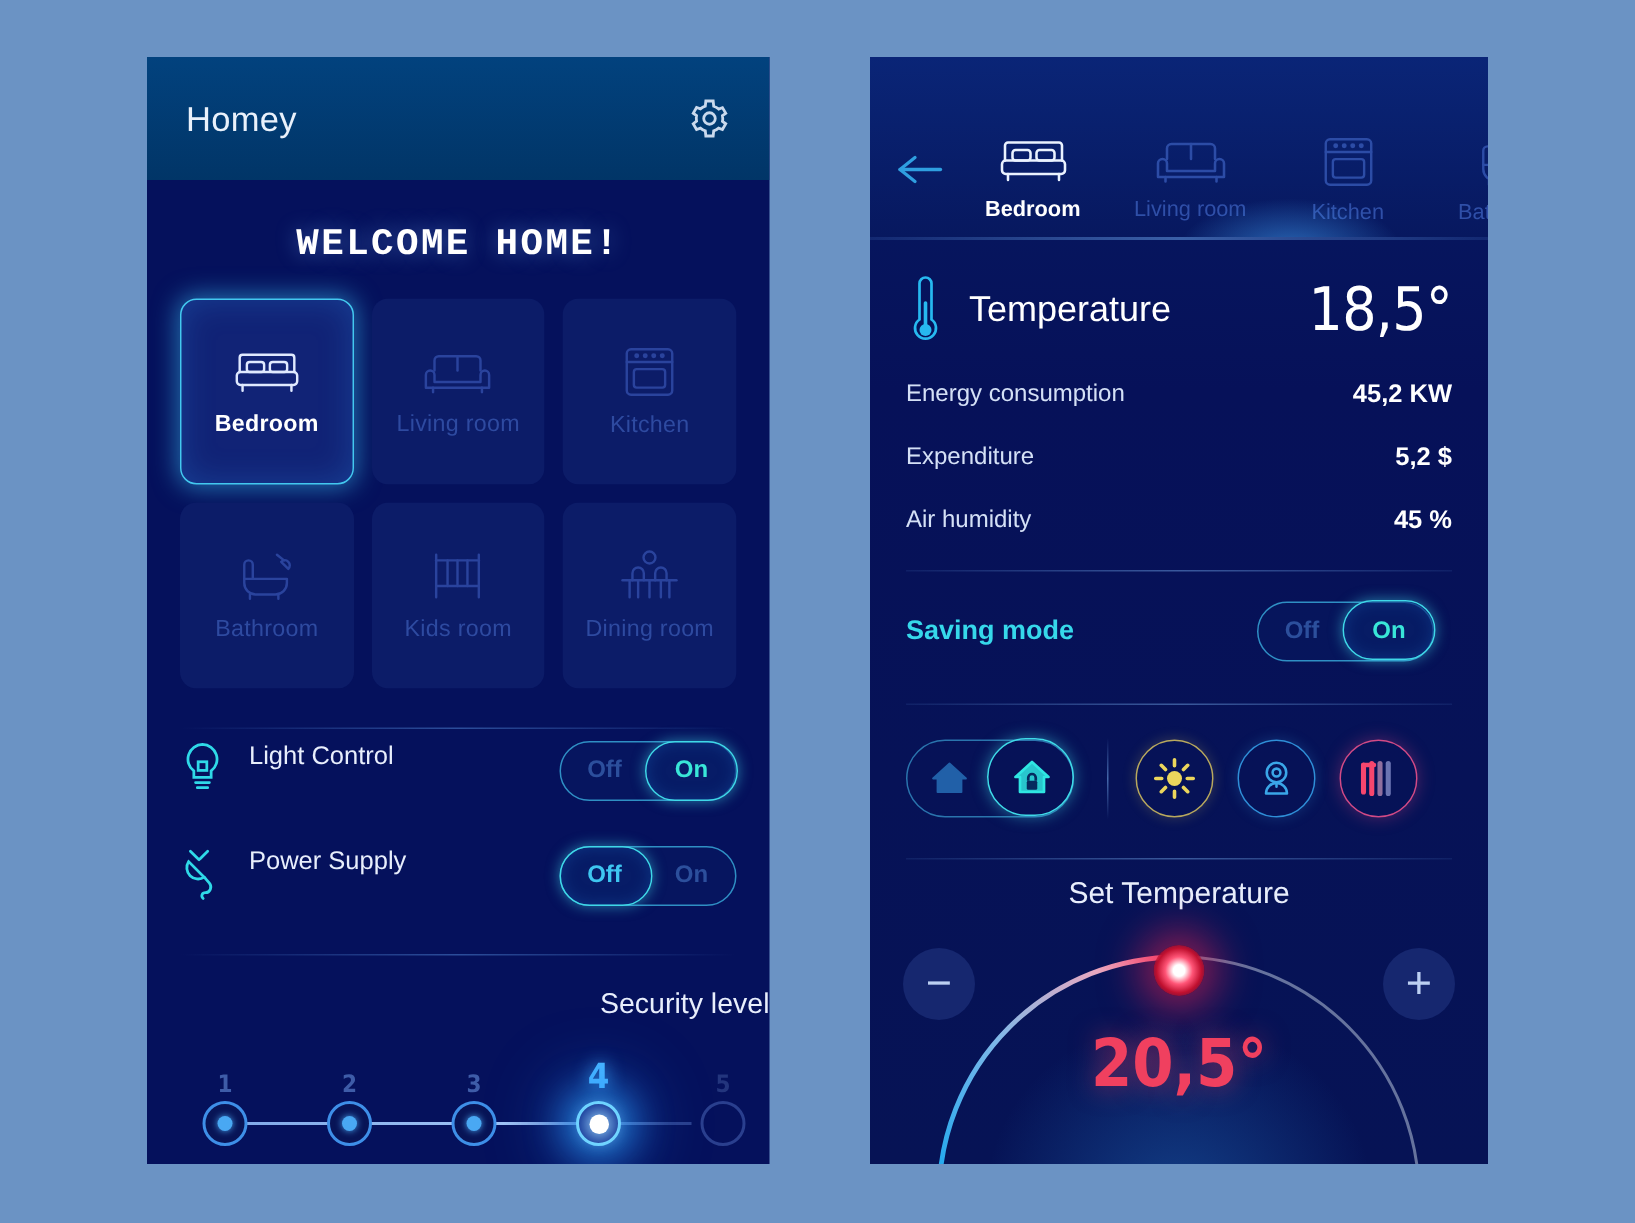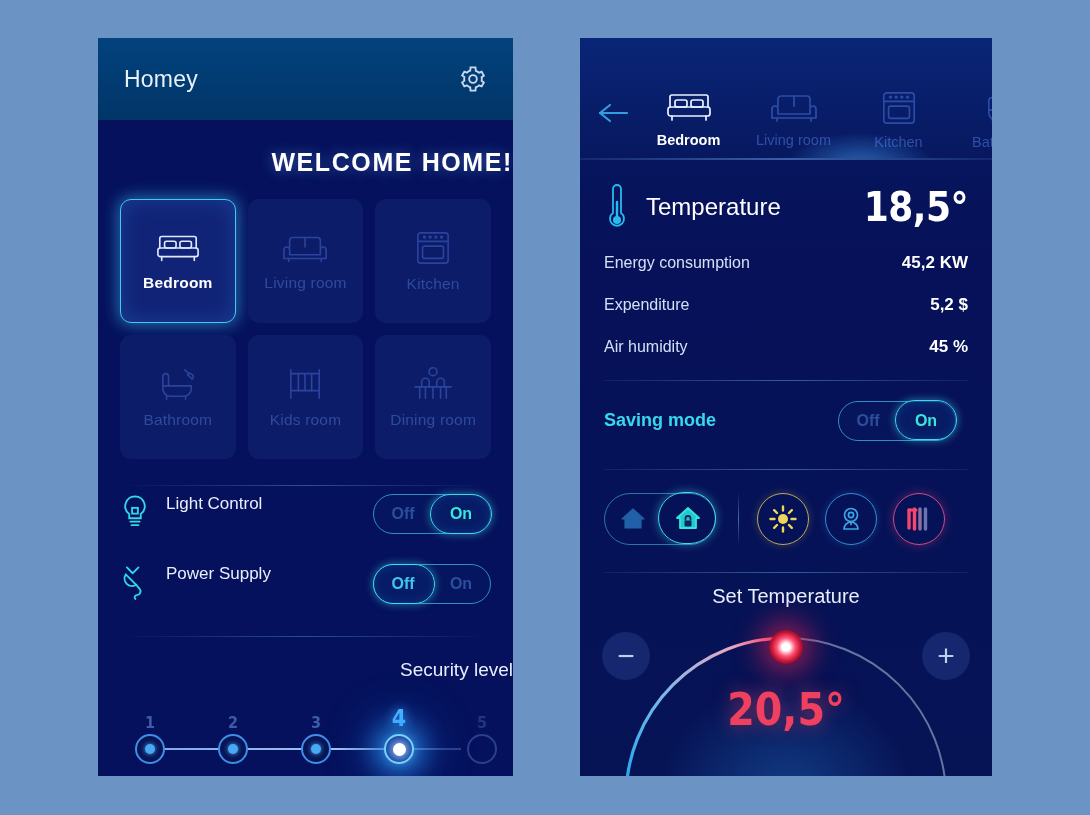--- a/index.html
+++ b/index.html
@@ -25,23 +25,23 @@
   .l-header {
     height: 82px;
     background: linear-gradient(180deg,#02427e 0%,#013567 100%);
     display: flex; align-items: center; justify-content: space-between;
     padding: 0 26px;
   }
   .l-title { color: #e9f1fb; font-size: 23px; letter-spacing: .2px; }
   .gear { width: 28px; height: 28px; opacity:.92; }
 
   .welcome {
-    text-align: right;
+    text-align: center;
     color: #ffffff;
-    font-family: Liberation Sans, sans-serif;
+    font-family: Liberation Mono, monospace;
     font-size: 25px; font-weight: bold;
     letter-spacing: 1.6px;
     padding: 28px 0 22px 0;
     text-shadow: 0 0 14px rgba(120,180,255,.45);
   }
 
   .room-grid {
     display: grid;
     grid-template-columns: repeat(3, 1fr);
     gap: 12px;
@@ -179,21 +179,21 @@
 
   .temp-head {
     display: flex; align-items: center;
     padding: 22px 24px 10px 24px;
   }
   .thermo { width: 26px; height: 50px; flex: 0 0 26px; margin-right: 16px; }
   .temp-word { color: #ffffff; font-size: 24px; flex: 1; }
   .temp-val {
     color: #ffffff;
     font-family: "DejaVu Sans Condensed","Liberation Sans",sans-serif;
-    font-size: 40px; font-weight: bold; letter-spacing: -.5px;
+    font-size: 40px; font-weight: normal; letter-spacing: -.5px;
   }
 
   .stat-row {
     display: flex; align-items: center; justify-content: space-between;
     padding: 0 24px; height: 42px;
   }
   .stat-label { color: #d4e0f6; font-size: 16px; }
   .stat-value {
     color: #ffffff; font-weight: bold; font-size: 17px;
     font-family: Liberation Sans, sans-serif;

